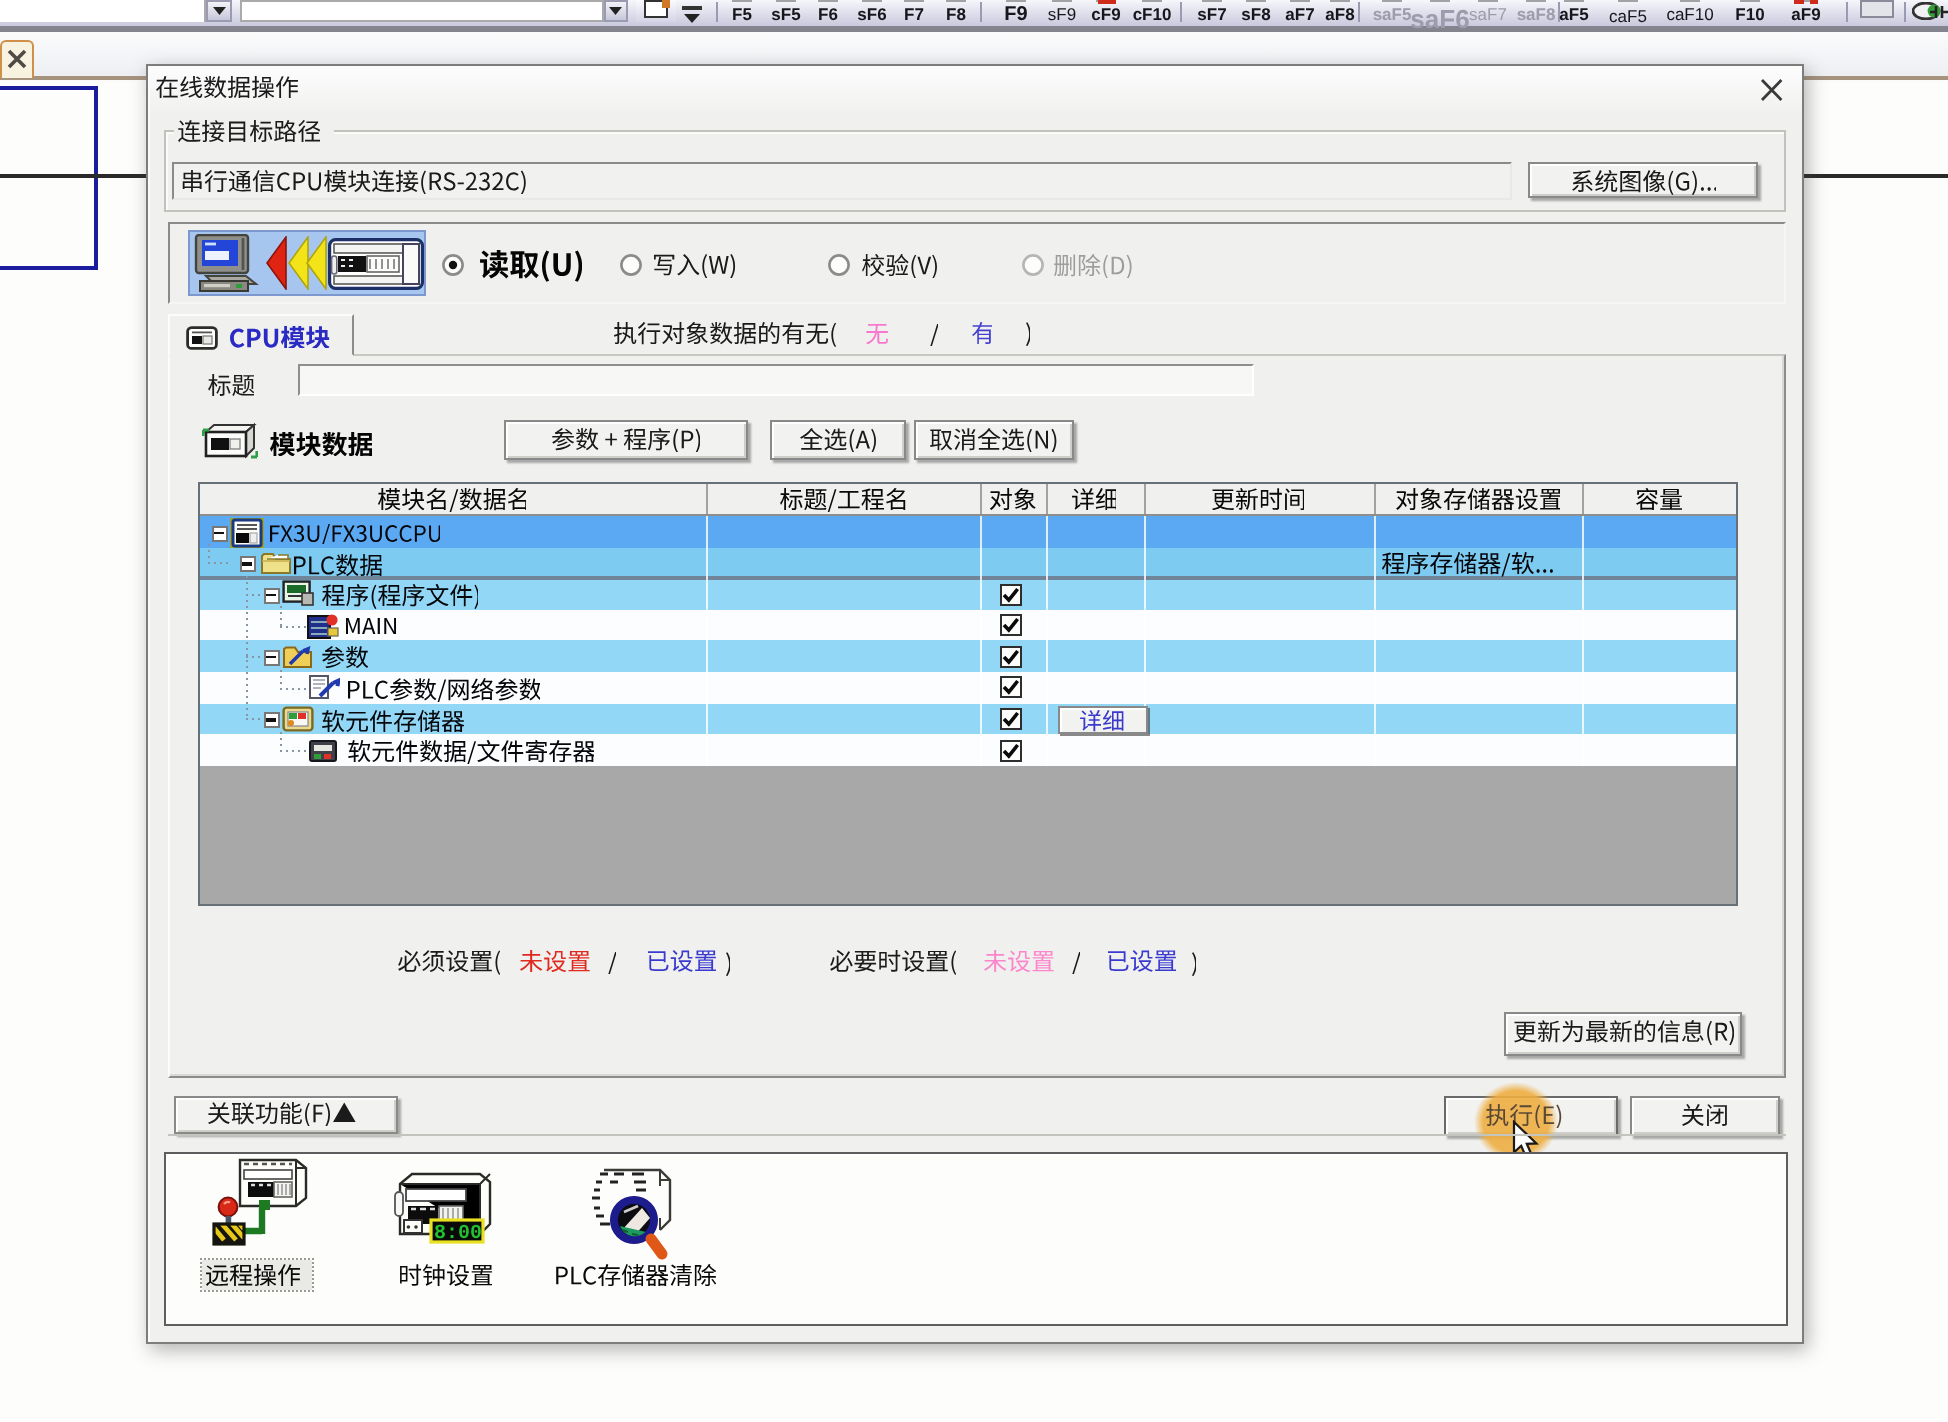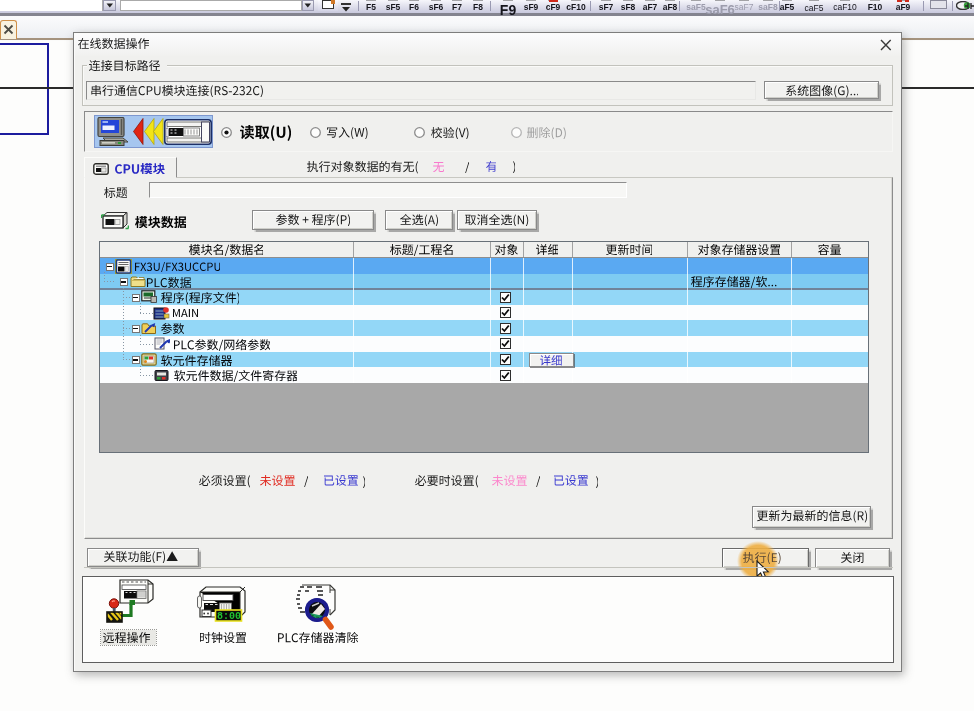--- a/index.html
+++ b/index.html
@@ -40,23 +40,23 @@
 <div class="lbl" style="left:393px;top:1.5px;transform:translateX(-50%);color:#16161c;font-weight:bold;font-size:8.5px;letter-spacing:0px">sF5</div>
 <div class="abs" style="left:388px;top:0;width:10px;height:1.2px;background:rgba(40,40,40,.4)"></div>
 <div class="lbl" style="left:414px;top:1.5px;transform:translateX(-50%);color:#16161c;font-weight:bold;font-size:8.5px;letter-spacing:0px">F6</div>
 <div class="abs" style="left:409px;top:0;width:10px;height:1.2px;background:rgba(40,40,40,.4)"></div>
 <div class="lbl" style="left:436px;top:1.5px;transform:translateX(-50%);color:#16161c;font-weight:bold;font-size:8.5px;letter-spacing:0px">sF6</div>
 <div class="abs" style="left:431px;top:0;width:10px;height:1.2px;background:rgba(40,40,40,.4)"></div>
 <div class="lbl" style="left:457px;top:1.5px;transform:translateX(-50%);color:#16161c;font-weight:bold;font-size:8.5px;letter-spacing:0px">F7</div>
 <div class="abs" style="left:452px;top:0;width:10px;height:1.2px;background:rgba(40,40,40,.4)"></div>
 <div class="lbl" style="left:478px;top:1.5px;transform:translateX(-50%);color:#16161c;font-weight:bold;font-size:8.5px;letter-spacing:0px">F8</div>
 <div class="abs" style="left:473px;top:0;width:10px;height:1.2px;background:rgba(40,40,40,.4)"></div>
-<div class="lbl" style="left:508px;top:1.5px;transform:translateX(-50%);color:#16161c;font-weight:bold;font-size:14px;letter-spacing:0px">F9</div>
+<div class="lbl" style="left:508px;top:1.5px;transform:translateX(-50%);color:#16161c;font-weight:bold;font-size:10px;letter-spacing:0px">F9</div>
 <div class="abs" style="left:503px;top:0;width:10px;height:1.2px;background:rgba(40,40,40,.4)"></div>
-<div class="lbl" style="left:531px;top:1.5px;transform:translateX(-50%);color:#16161c;font-weight:bold;font-size:8.5px;letter-spacing:0px">sF9</div>
+<div class="lbl" style="left:531px;top:1.5px;transform:translateX(-50%);color:#16161c;font-weight:normal;font-size:8.5px;letter-spacing:0px">sF9</div>
 <div class="abs" style="left:526px;top:0;width:10px;height:1.2px;background:rgba(40,40,40,.4)"></div>
 <div class="lbl" style="left:553px;top:1.5px;transform:translateX(-50%);color:#16161c;font-weight:bold;font-size:8.5px;letter-spacing:0px">cF9</div>
 <div class="abs" style="left:548px;top:0;width:10px;height:1.2px;background:rgba(40,40,40,.4)"></div>
 <div class="lbl" style="left:576px;top:1.5px;transform:translateX(-50%);color:#16161c;font-weight:bold;font-size:8.5px;letter-spacing:0px">cF10</div>
 <div class="abs" style="left:571px;top:0;width:10px;height:1.2px;background:rgba(40,40,40,.4)"></div>
 <div class="lbl" style="left:606px;top:1.5px;transform:translateX(-50%);color:#16161c;font-weight:bold;font-size:8.5px;letter-spacing:0px">sF7</div>
 <div class="abs" style="left:601px;top:0;width:10px;height:1.2px;background:rgba(40,40,40,.4)"></div>
 <div class="lbl" style="left:628px;top:1.5px;transform:translateX(-50%);color:#16161c;font-weight:bold;font-size:8.5px;letter-spacing:0px">sF8</div>
 <div class="abs" style="left:623px;top:0;width:10px;height:1.2px;background:rgba(40,40,40,.4)"></div>
 <div class="lbl" style="left:650px;top:1.5px;transform:translateX(-50%);color:#16161c;font-weight:bold;font-size:8.5px;letter-spacing:0px">aF7</div>

